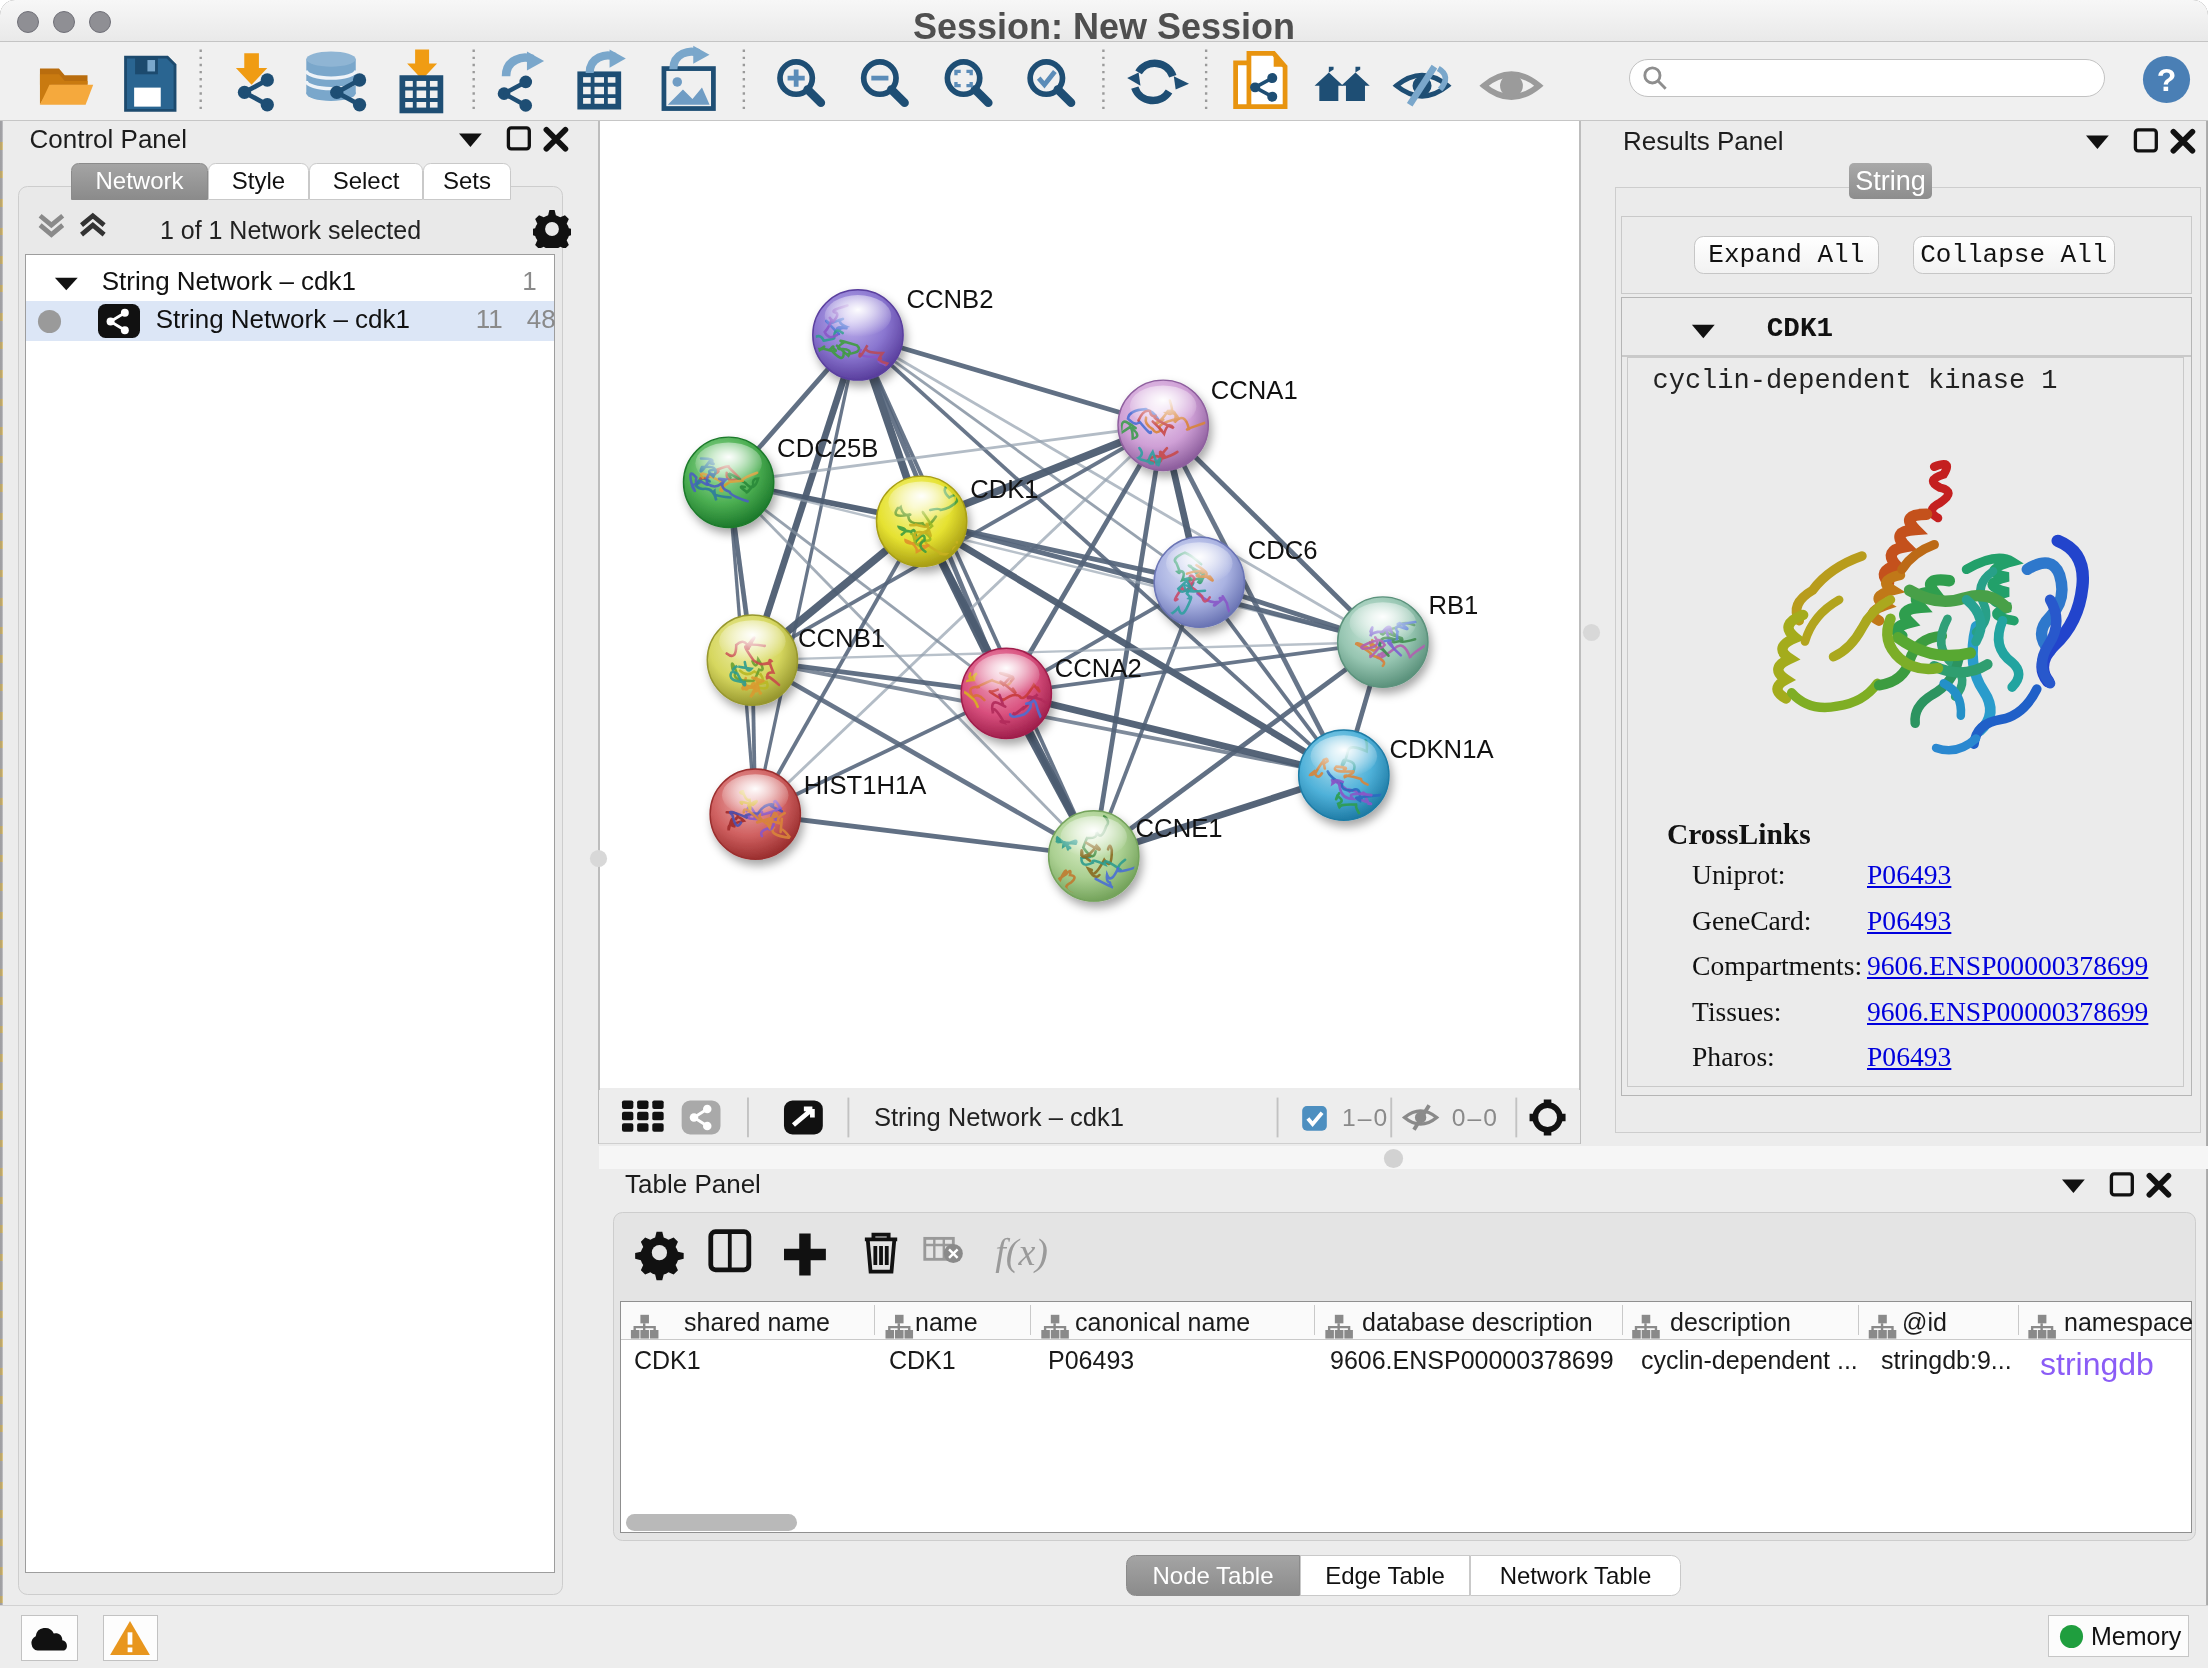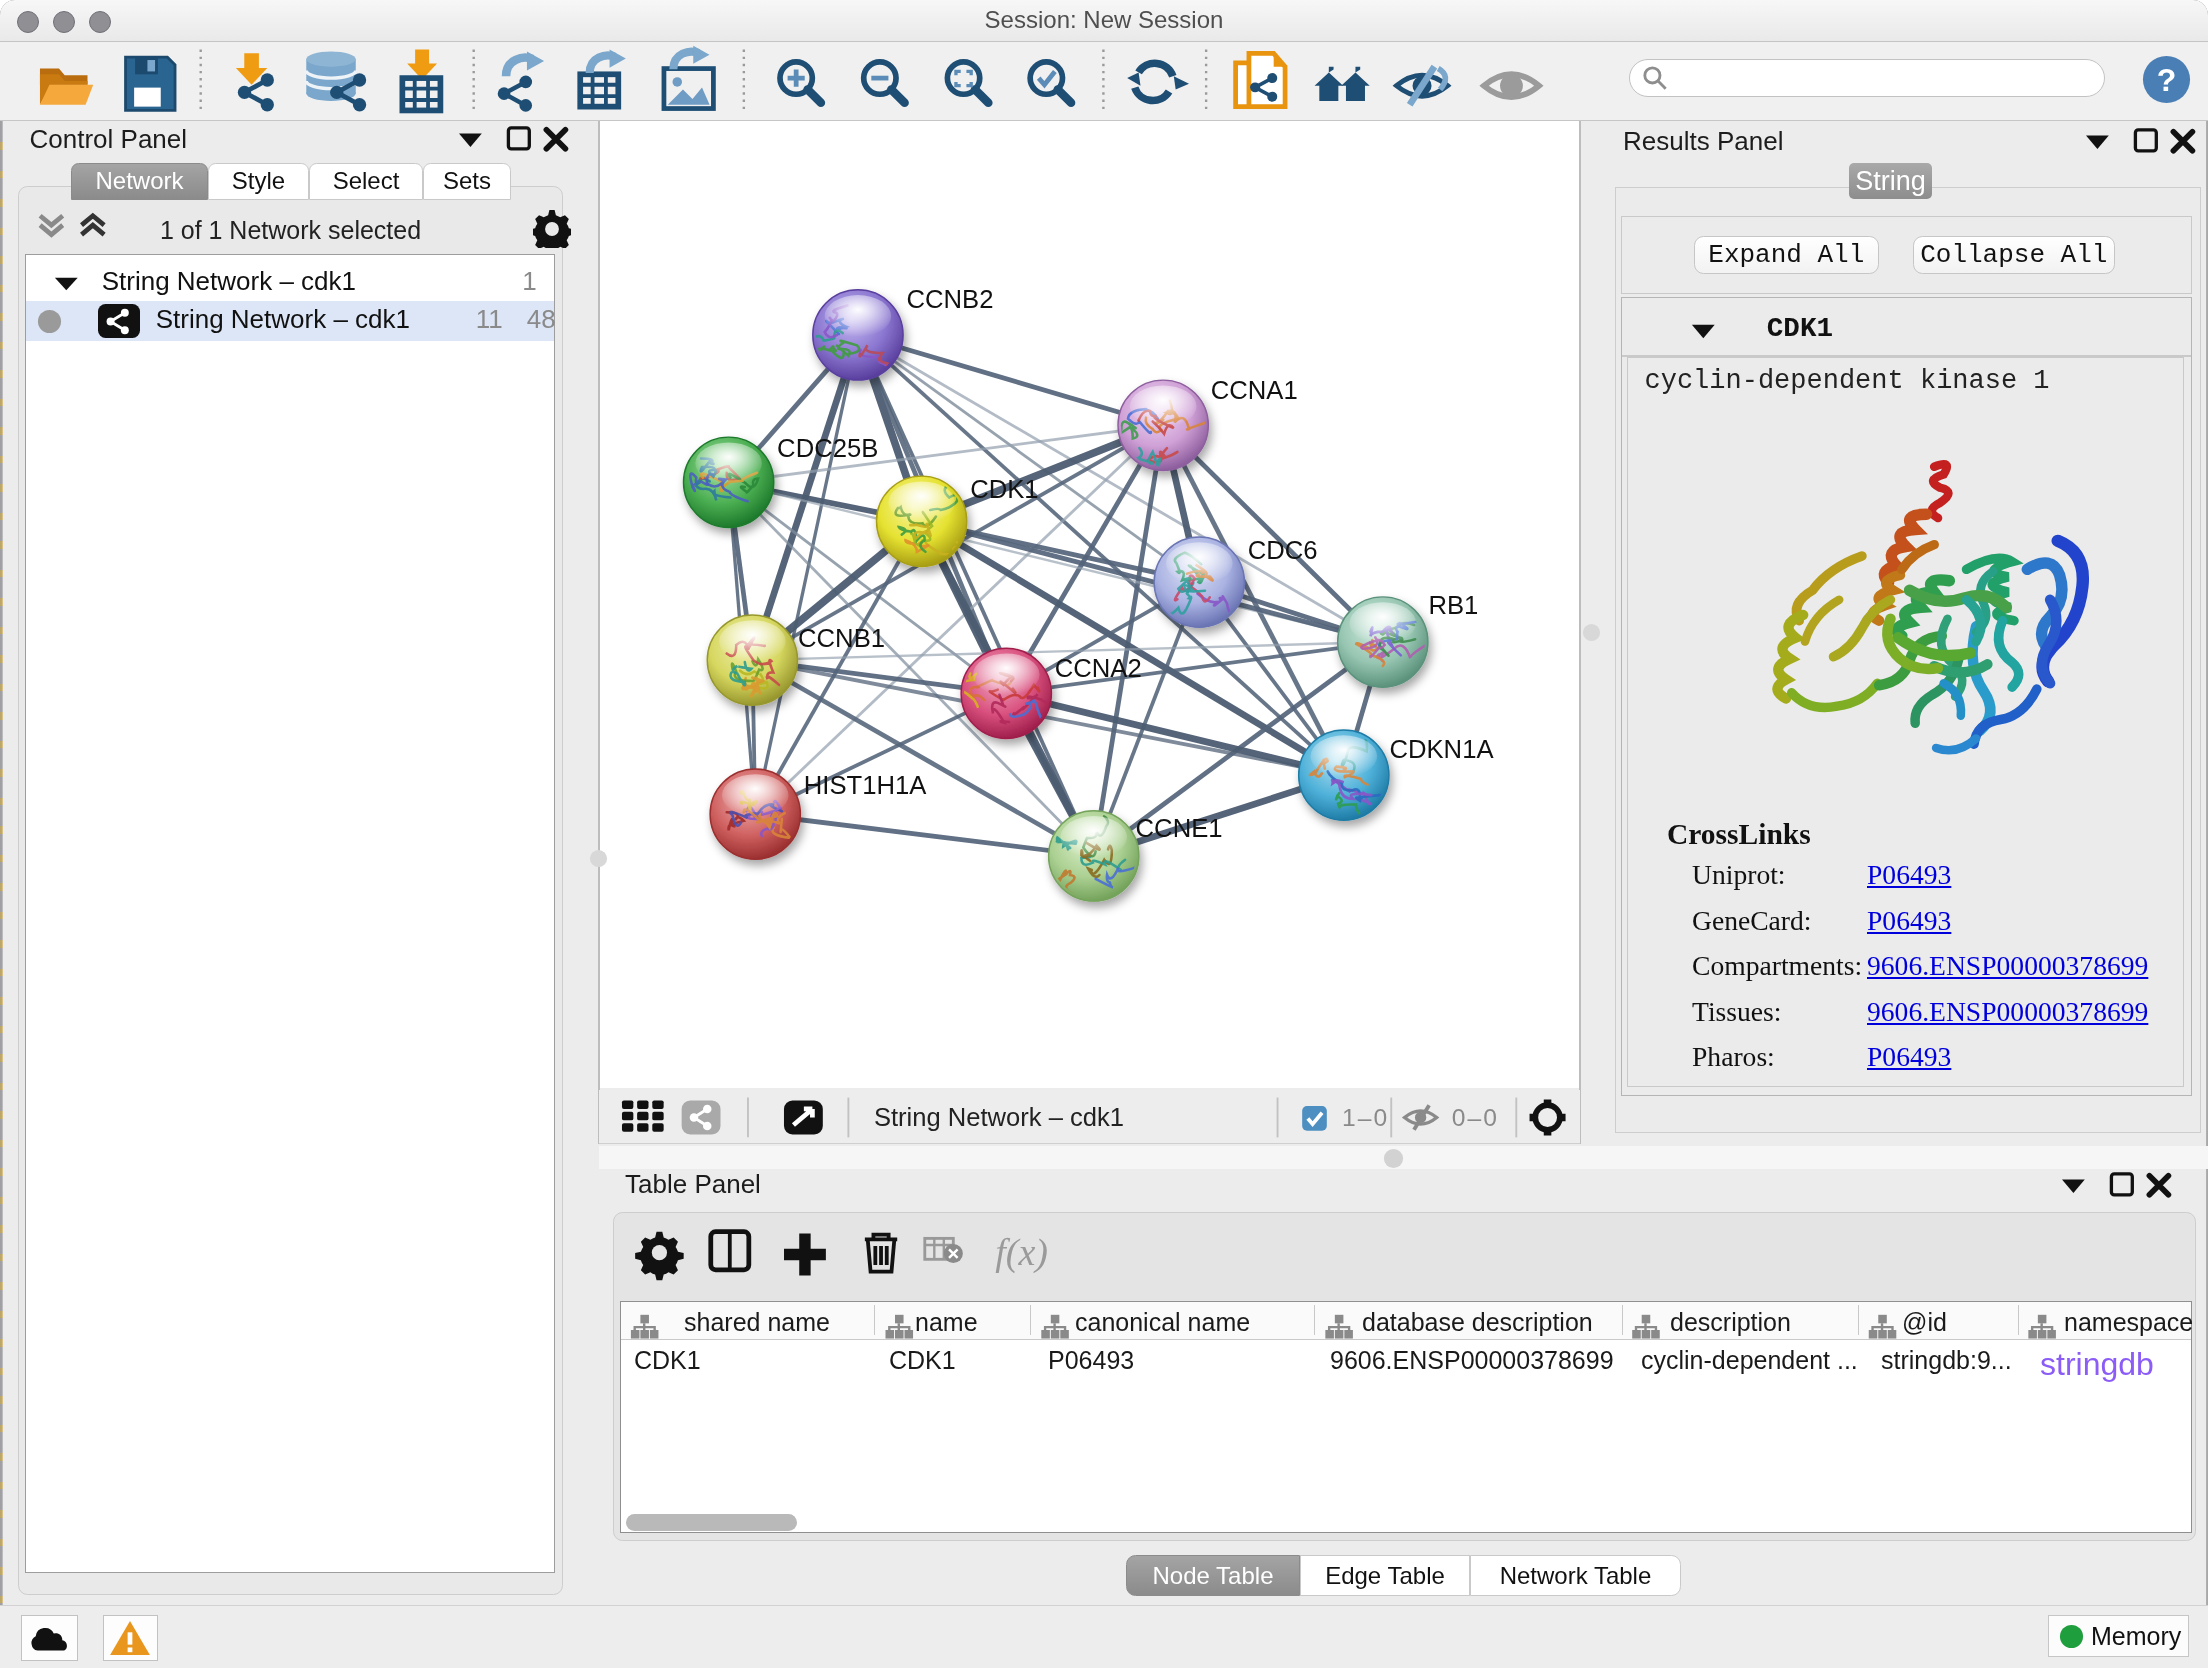--- a/index.html
+++ b/index.html
@@ -1,19 +1,19 @@
 <!DOCTYPE html>
 <html style="font-size:15px"><head><meta charset="utf-8"><style>
 * { margin:0; padding:0; box-sizing:border-box; }
 body { width:2208px; height:1668px; background:#ffffff; font-family:"Liberation Sans", sans-serif; position:relative; overflow:hidden; }
 .abs { position:absolute; }
 .win { position:absolute; left:0; top:0; width:2208px; height:1668px; background:#ececec; border-radius:15px 15px 0 0; overflow:hidden; box-shadow: inset 0 0 0 1.9px #a8a8a8; }
 .titlebar { position:absolute; left:0; top:0; width:100%; height:42px; background:linear-gradient(#f7f7f7,#e9e9e9); border-bottom:1.9px solid #c4c4c4; border-radius:15px 15px 0 0; }
 .tl { position:absolute; top:10.5px; width:22px; height:22px; border-radius:50%; background:#8f8f94; border:1.4px solid #707078; }
-.title { position:absolute; top:5.7px; width:100%; text-align:center; font-size:24px; font-weight:normal; color:#4f4f4f; }
+.title { position:absolute; top:5.7px; width:100%; text-align:center; font-size:36px; font-weight:bold; color:#4f4f4f; }
 .toolbar { position:absolute; left:0; top:42px; width:100%; height:79px; background:#f0f0f0; border-bottom:1.9px solid #c6c6c6; }
 .search { position:absolute; left:1629px; top:17px; width:476px; height:38px; background:#ffffff; border:1.9px solid #c2c2c2; border-radius:21px; }
 .panel-title { font-size:26px; color:#1c1c1c; }
 .cp-box { position:absolute; left:18px; top:186px; width:545px; height:1409px; background:#e9e9e9; border:1.9px solid #cdcdcd; border-radius:9.5px; }
 .listbox { position:absolute; left:5.7px; top:67px; width:530px; height:1319px; background:#ffffff; border:1.9px solid #9d9d9d; }
 .tab { position:absolute; top:163px; height:37px; z-index:3; background:#ffffff; border:1.9px solid #c9c9c9; font-size:24px; color:#111; text-align:center; line-height:34px; }
 .tabsel { background:linear-gradient(#a4a4a4,#8b8b8b); color:#ffffff; border-color:#8b8b8b; }
 .rp-box { position:absolute; left:1615px; top:187px; width:586px; height:946px; background:#ebebeb; border:1.9px solid #cdcdcd;font-family:Liberation Mono, monospace; }
 .btn { position:absolute; background:linear-gradient(#ffffff,#f2f2f2); border:1.9px solid #c6c6c6; border-radius:9.5px; font-size:26px; color:#111; text-align:center; }
 .canvas { position:absolute; left:599px; top:121px; width:980px; height:967px; background:#ffffff; }
@@ -618,21 +618,21 @@
       <div class="btn" style="left:72px;top:19px;width:185px;height:38px;line-height:36px">Expand All</div>
       <div class="btn" style="left:291px;top:19px;width:202px;height:38px;line-height:36px">Collapse All</div>
     </div>
     <div class="abs" style="left:4.8px;top:109px;width:571px;height:799px;border:1.9px solid #b5b5b5;background:#ebebeb">
       <svg width="28.5" height="21" viewBox="0 0 30 22" style="position:absolute;left:68px;top:23px">
           <path d="M2 4 h24 l-12 14 z" fill="#111"></path>
         </svg>
       <div class="abs" style="left:145px;top:15px;font-size:27.6px;font-weight:bold;color:#111">CDK1</div>
       <div class="abs" style="left:0;top:57px;width:100%;height:1.9px;background:#c9c9c9"></div>
       <div class="abs" style="left:5.7px;top:59px;width:557px;height:730px;border:1.9px solid #c9c9c9;background:#ebebeb">
-        <div class="abs" style="left:16px;top:7.6px;font-size:27px;color:#222">cyclin-dependent kinase 1</div>
+        <div class="abs" style="left:24px;top:7.6px;font-size:27px;color:#222">cyclin-dependent kinase 1</div>
       </div>
     </div>
   </div>
   <svg width="361" height="314" viewBox="0 0 380 330" style="position:absolute;left:1748px;top:457px">
 <g fill="none" stroke-linecap="round">
 <path d="M196 10 q20 -8 10 8 q-20 6 -4 14 q18 4 0 16 q-16 8 -2 16" stroke="#c42020" stroke-width="9"></path>
 <path d="M188 60 q-28 0 -12 16 q-26 2 -10 18 q-24 4 -10 20 q-20 6 -8 18" stroke="#c4511c" stroke-width="12"></path>
 <path d="M160 124 q-24 6 -8 16 q-24 6 -8 16 q-22 8 -6 16" stroke="#c07818" stroke-width="11"></path>
 <path d="M120 104 q-34 12 -52 36 q-24 14 -14 32" stroke="#b89c1c" stroke-width="10"></path>
 <path d="M58 166 q-26 10 -8 24 q-24 10 -6 22 q-22 10 -4 22 q-18 10 0 20" stroke="#a4ac1c" stroke-width="11"></path>

